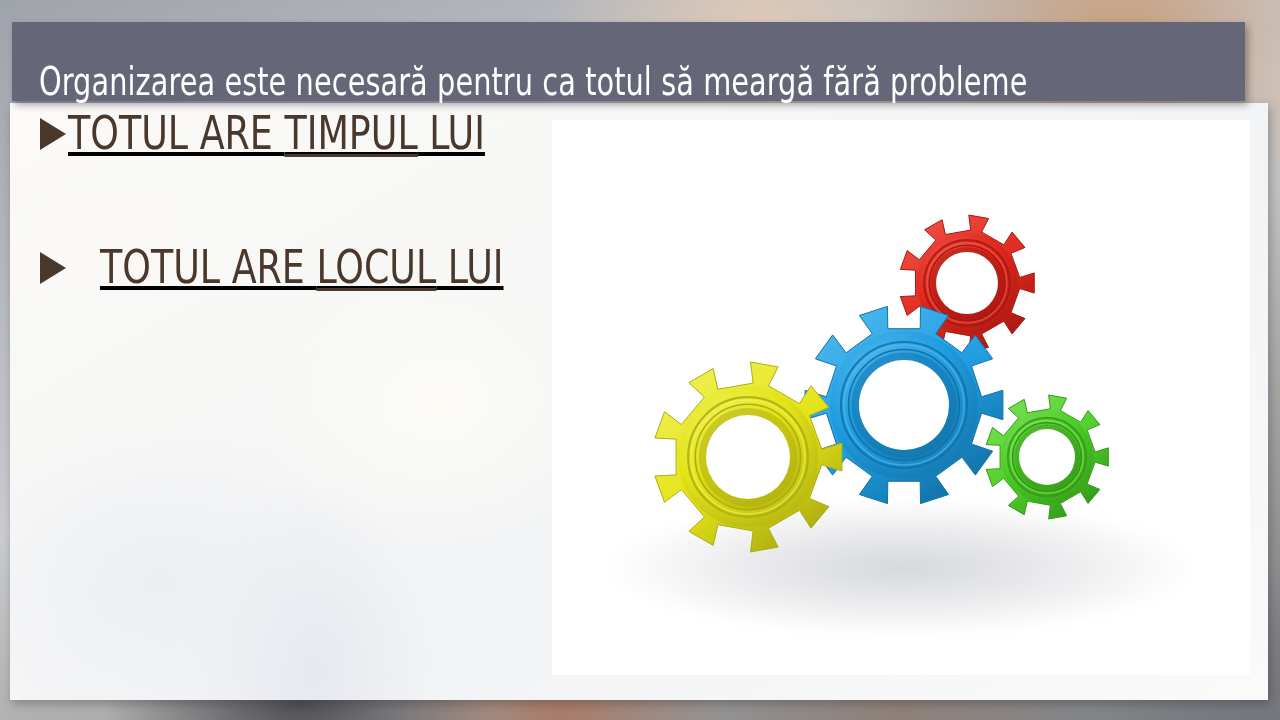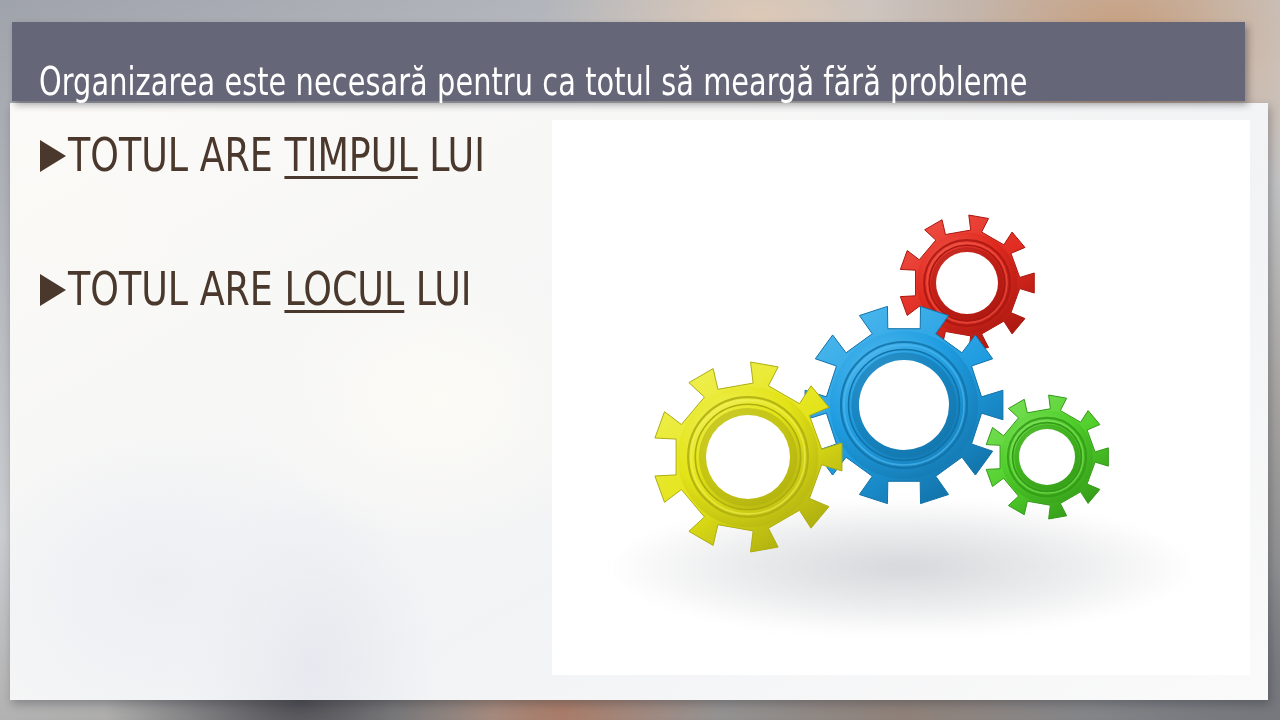--- a/index.html
+++ b/index.html
@@ -53,29 +53,29 @@
       radial-gradient(ellipse 300px 220px at 150px 480px, rgba(236,238,243,.95) 0%, rgba(236,238,243,0) 70%),
       radial-gradient(ellipse 260px 200px at 430px 300px, rgba(252,251,246,1) 0%, rgba(252,251,246,0) 72%),
       radial-gradient(ellipse 180px 260px at 300px 560px, rgba(228,231,238,.9) 0%, rgba(228,231,238,0) 70%),
       radial-gradient(ellipse 200px 140px at 60px 120px, rgba(250,249,245,1) 0%, rgba(250,249,245,0) 75%),
       linear-gradient(150deg,#fbfaf8 0%,#f7f7f6 30%,#f2f3f5 60%,#fafafa 100%);
     box-shadow:2px 4px 9px rgba(40,40,48,.33);
     z-index:5;
   }
 
   
-  .bullets{ position:absolute; left:30px; top:28px; width:500px; }
+  .bullets{ position:absolute; left:30px; top:6px; width:500px;text-decoration:underline; }
   .bullet{
     display:flex; align-items:center;
     color:#4a382c;
     font-family:"Liberation Sans Narrow","DejaVu Sans Condensed","Liberation Sans", sans-serif;
     font-size:46px; font-weight:400; line-height:1.05;
     white-space:nowrap;
   }
-  .bullet + .bullet{ margin-top:86px; }
+  .bullet + .bullet{ margin-top:86px;gap:32px; }
   .bullet-marker{
     width:0; height:0; flex:none;
     border-left:26px solid #4a382c;
     border-top:16px solid transparent;
     border-bottom:16px solid transparent;
     margin-right:2px;
     position:relative; top:1px;
   }
   .bullet-text{ transform:scaleX(.88); transform-origin:left center; }
   .bullet-text u{ text-decoration:underline; text-underline-offset:5px; text-decoration-thickness:2.5px; }

